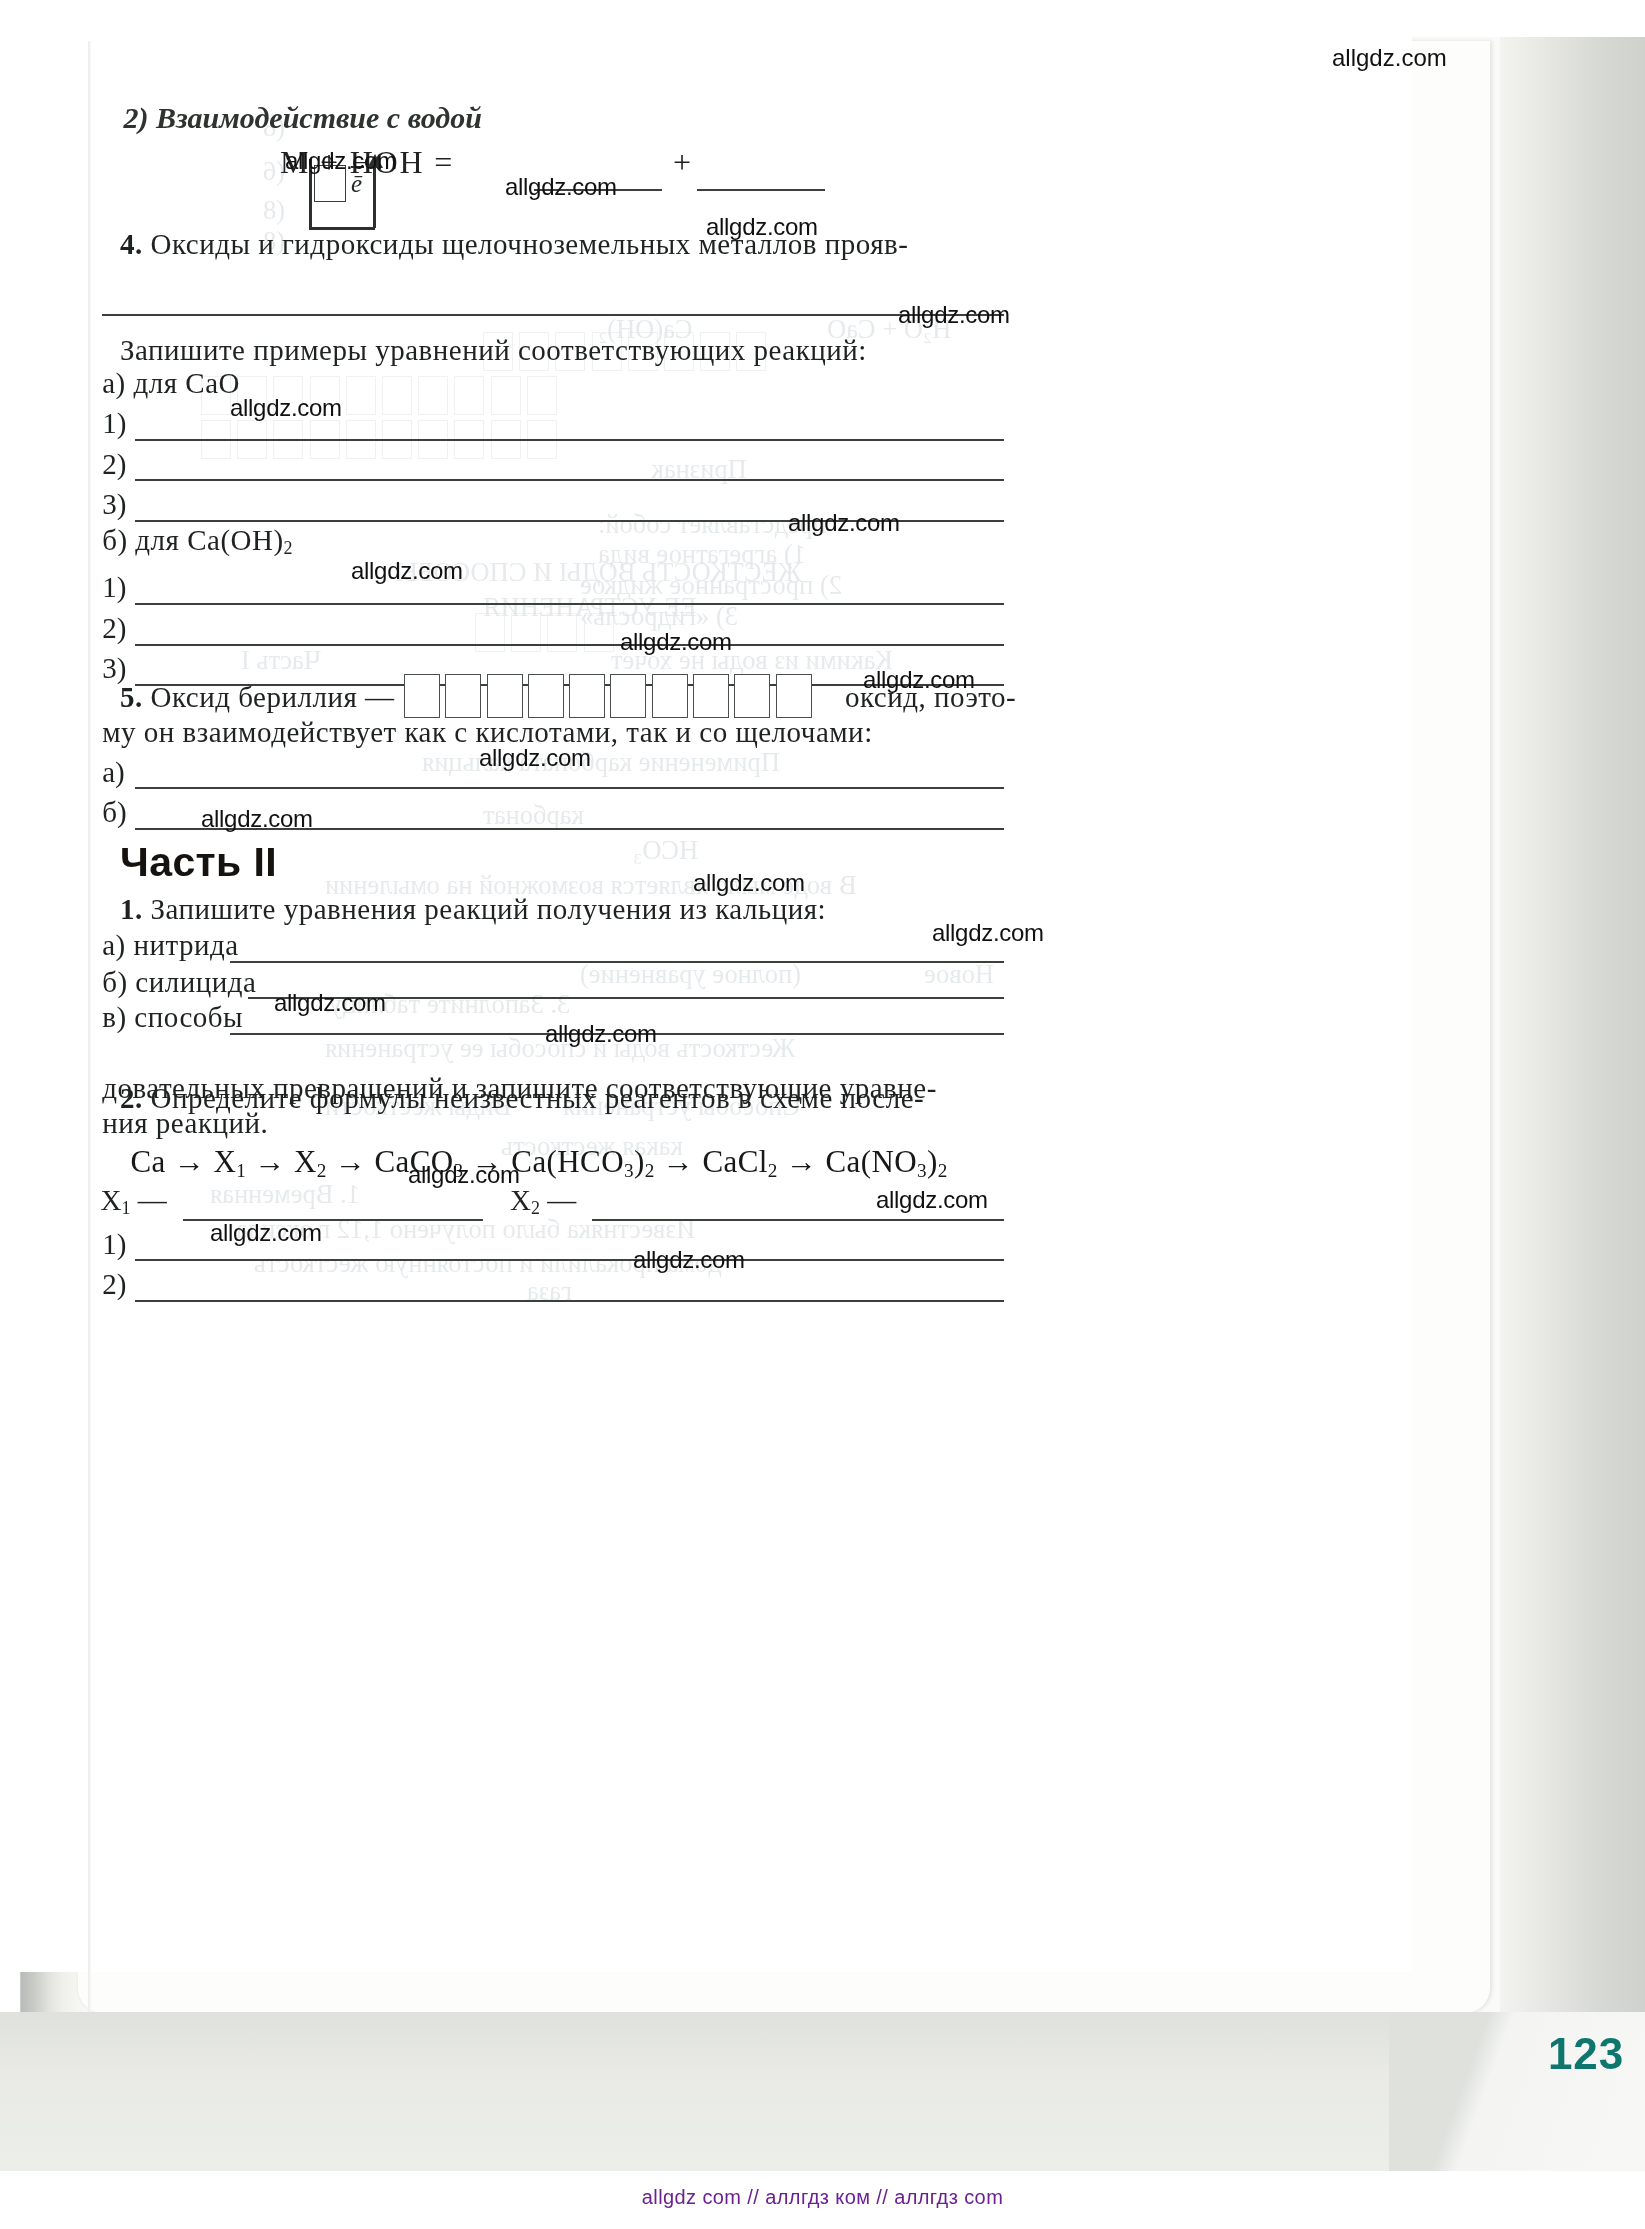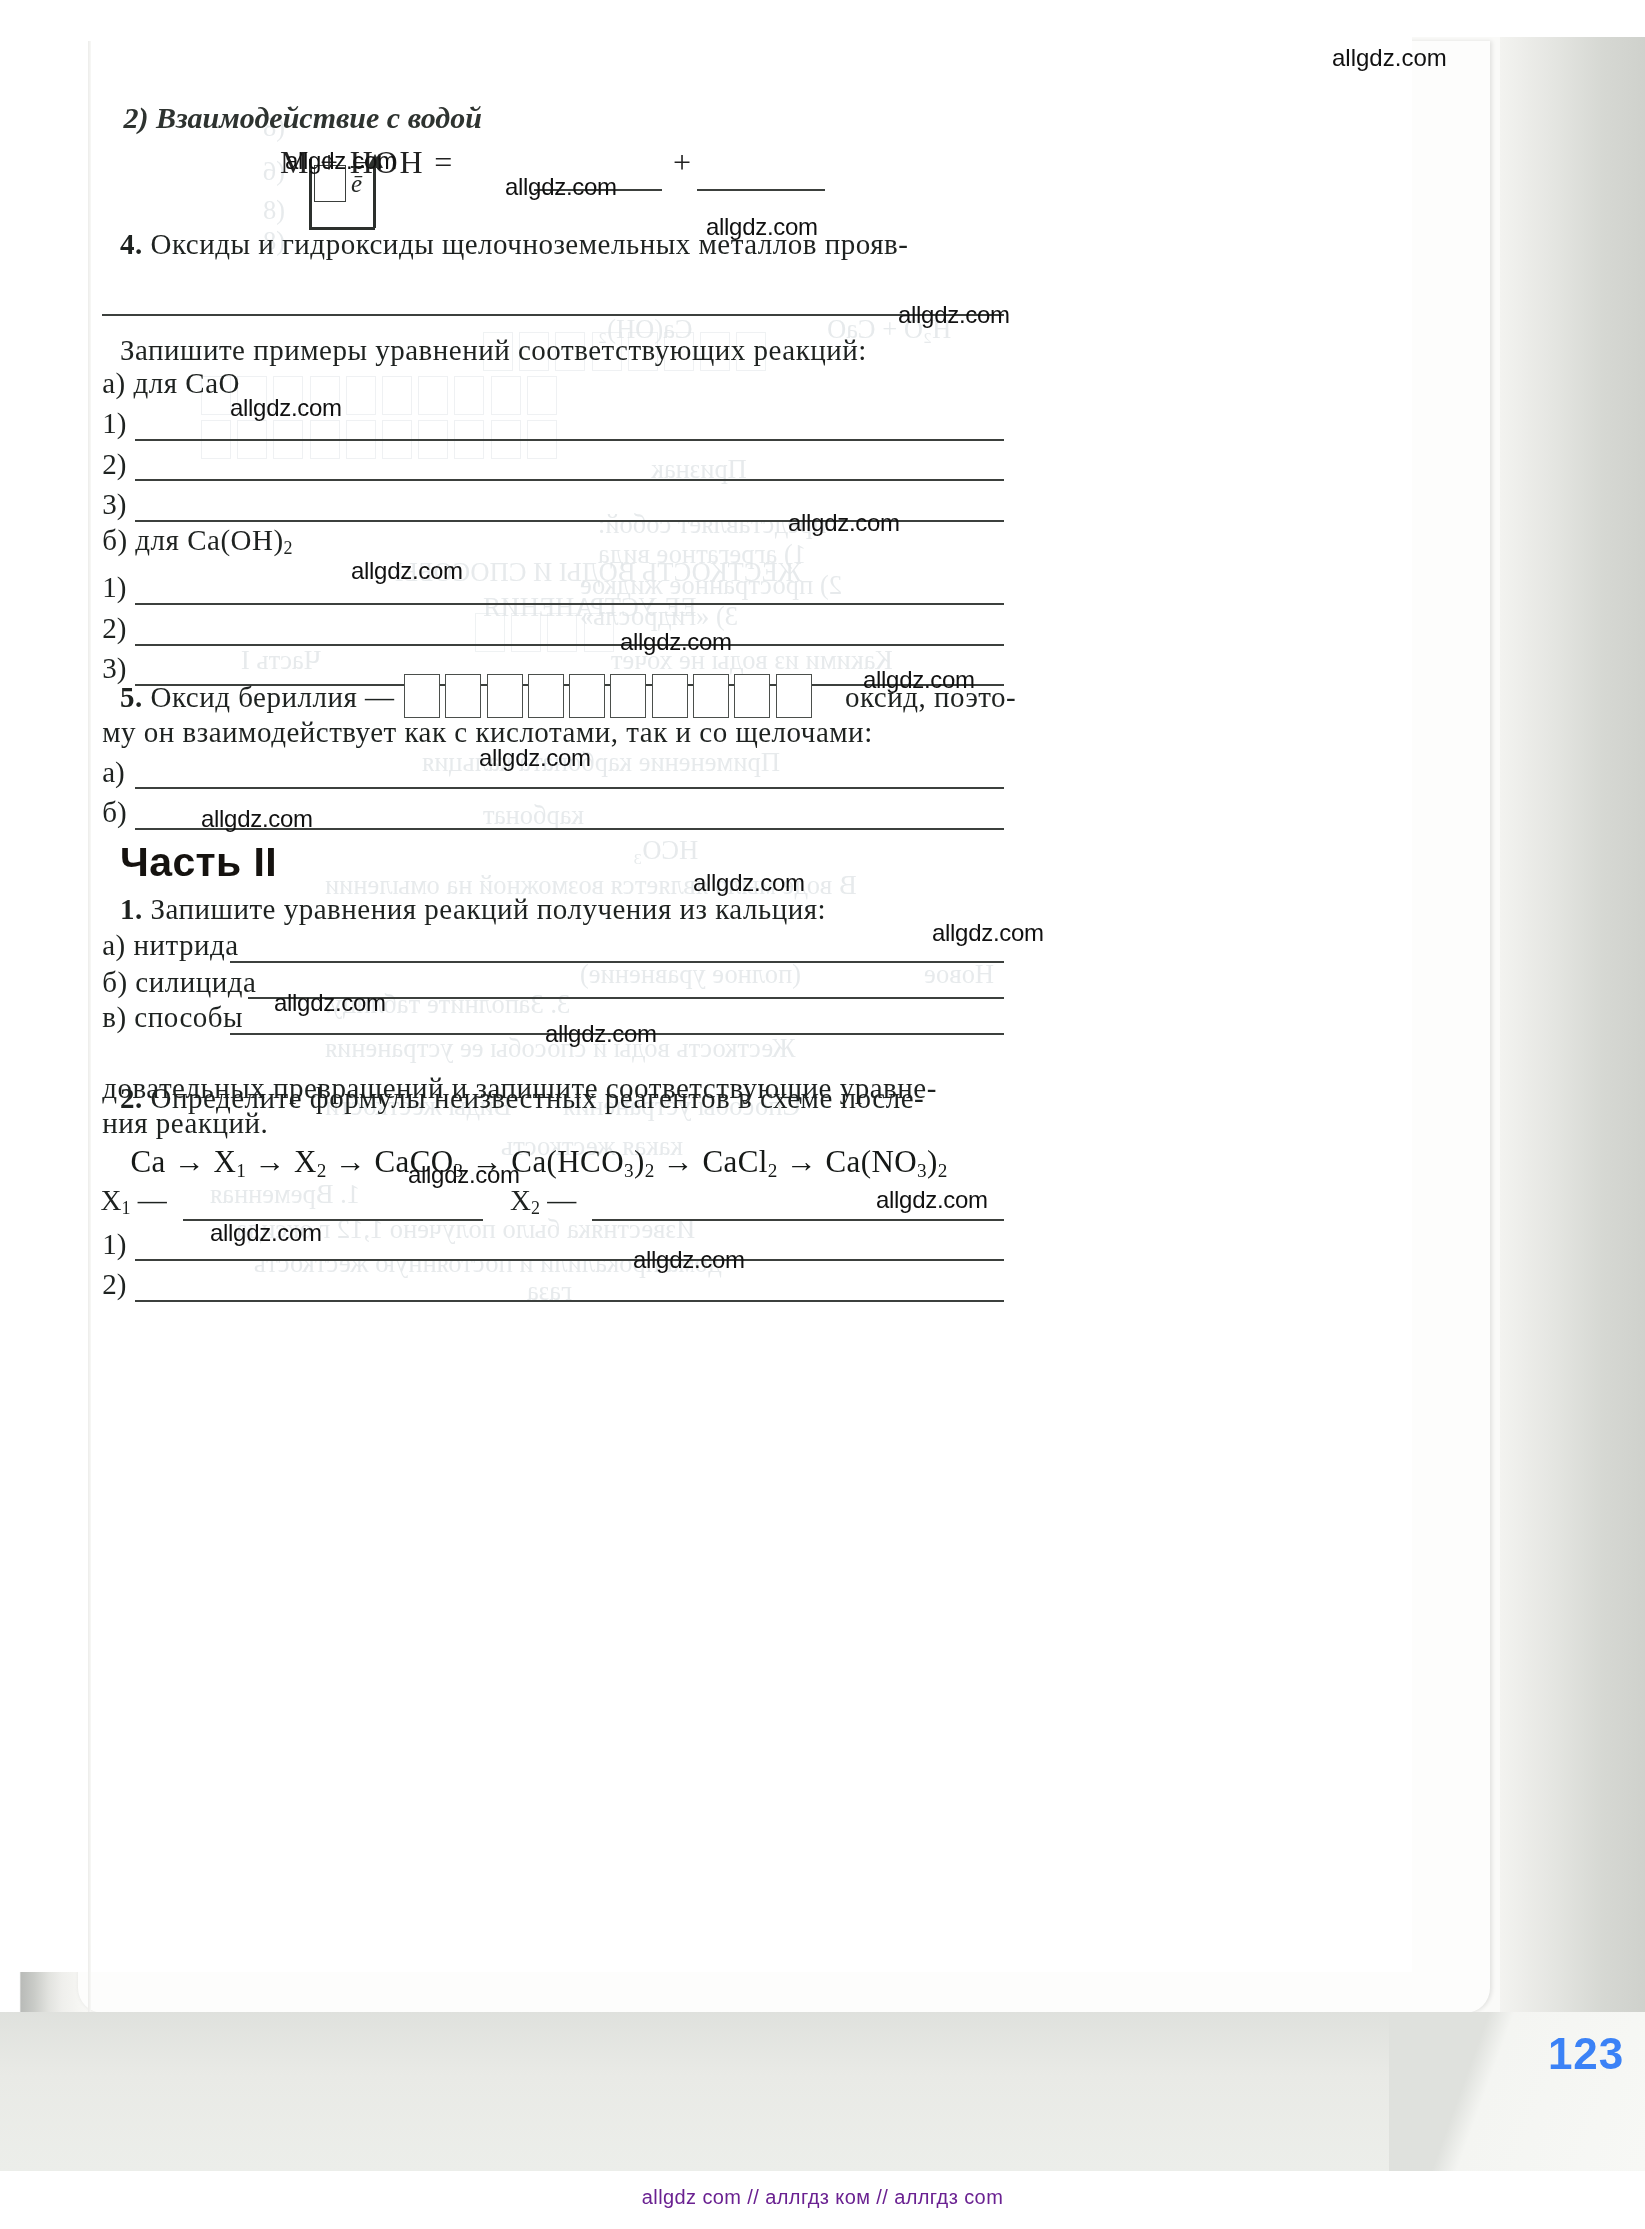--- a/index.html
+++ b/index.html
@@ -233,21 +233,21 @@
   }
 
   
   .page-num {
     position: absolute;
     top: 2029px;
     left: 1548px;
     font-family: "Liberation Sans", sans-serif;
     font-weight: bold;
     font-size: 44px;
-    color: #3b82f6;
+    color: #0f766e;
     letter-spacing: 0.9px;
   }
 
   
   .footer {
     position: absolute;
     top: 2186px;
     left: 0;
     width: 1645px;
     text-align: center;

